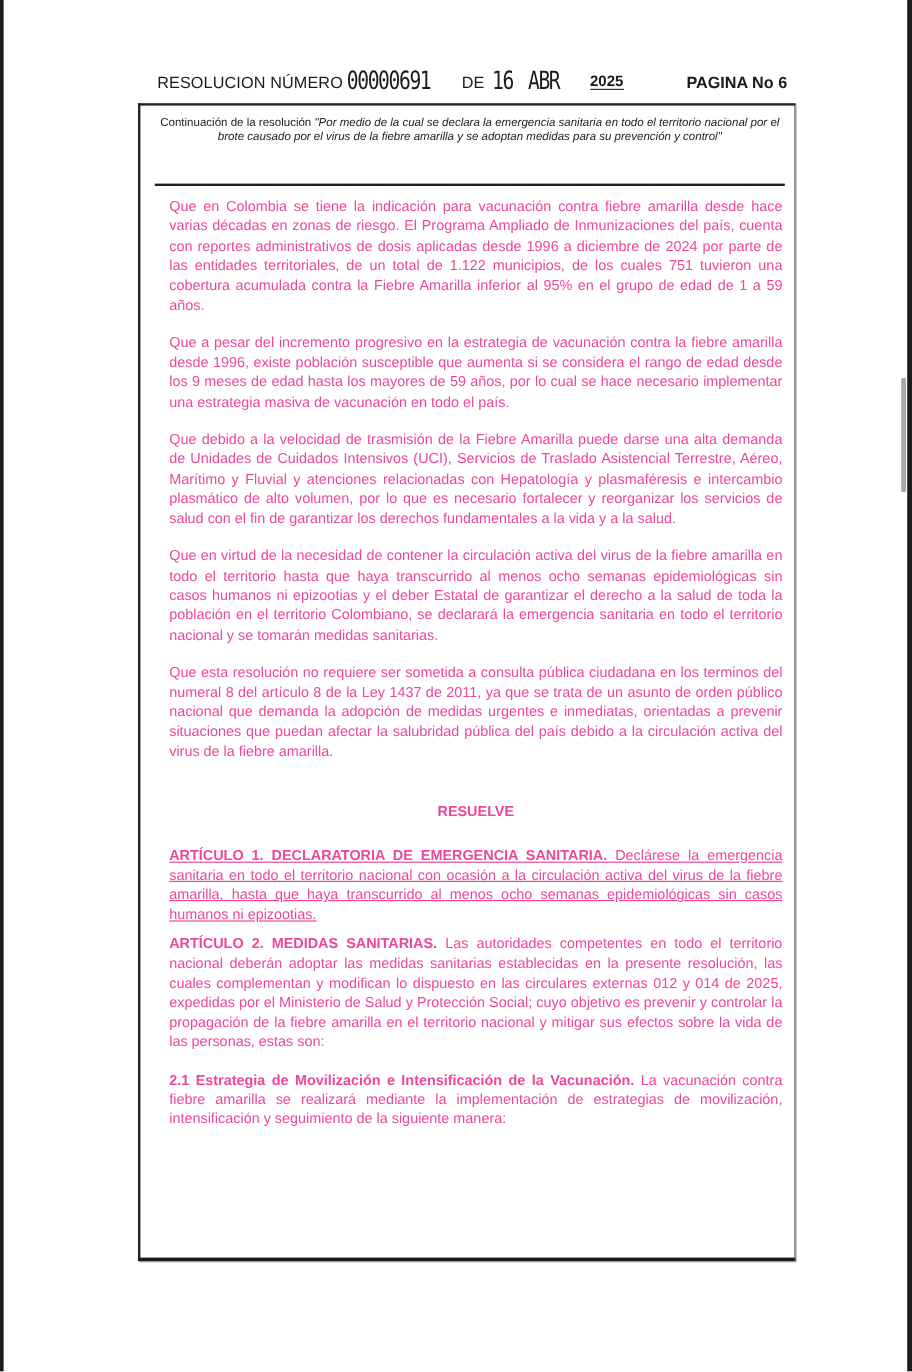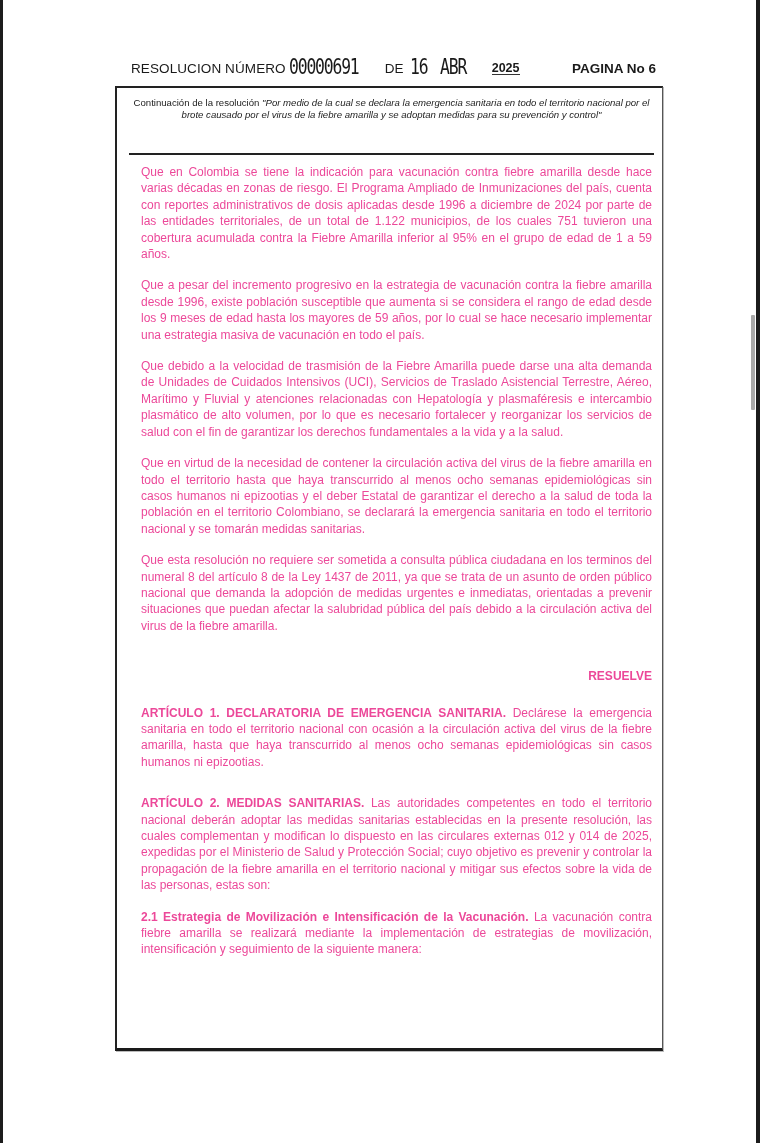--- a/index.html
+++ b/index.html
@@ -104,26 +104,26 @@
     top: 76px;
     font-size: 12px;
     line-height: 16.4px;
     text-align: justify;
     color: #ec4899;
   }
   .body-text p {
     margin: 0 0 15px 0;
   }
   .resuelve {
-    text-align: right;
+    text-align: center;
     font-weight: bold;
     margin: 34px 0 20px 0 !important;
   }
   .art-title { font-weight: bold; }
-  p.art1 { margin-bottom: 25px; }
+  p.art1 { margin-bottom: 8px; text-decoration: underline; }
   p.considera-final { margin-bottom: 0 !important; }
 </style>
 </head>
 <body>
 
 <div class="frame-left"></div>
 <div class="frame-right"></div>
 <div class="scroll-thumb"></div>
 
 <div class="header">

